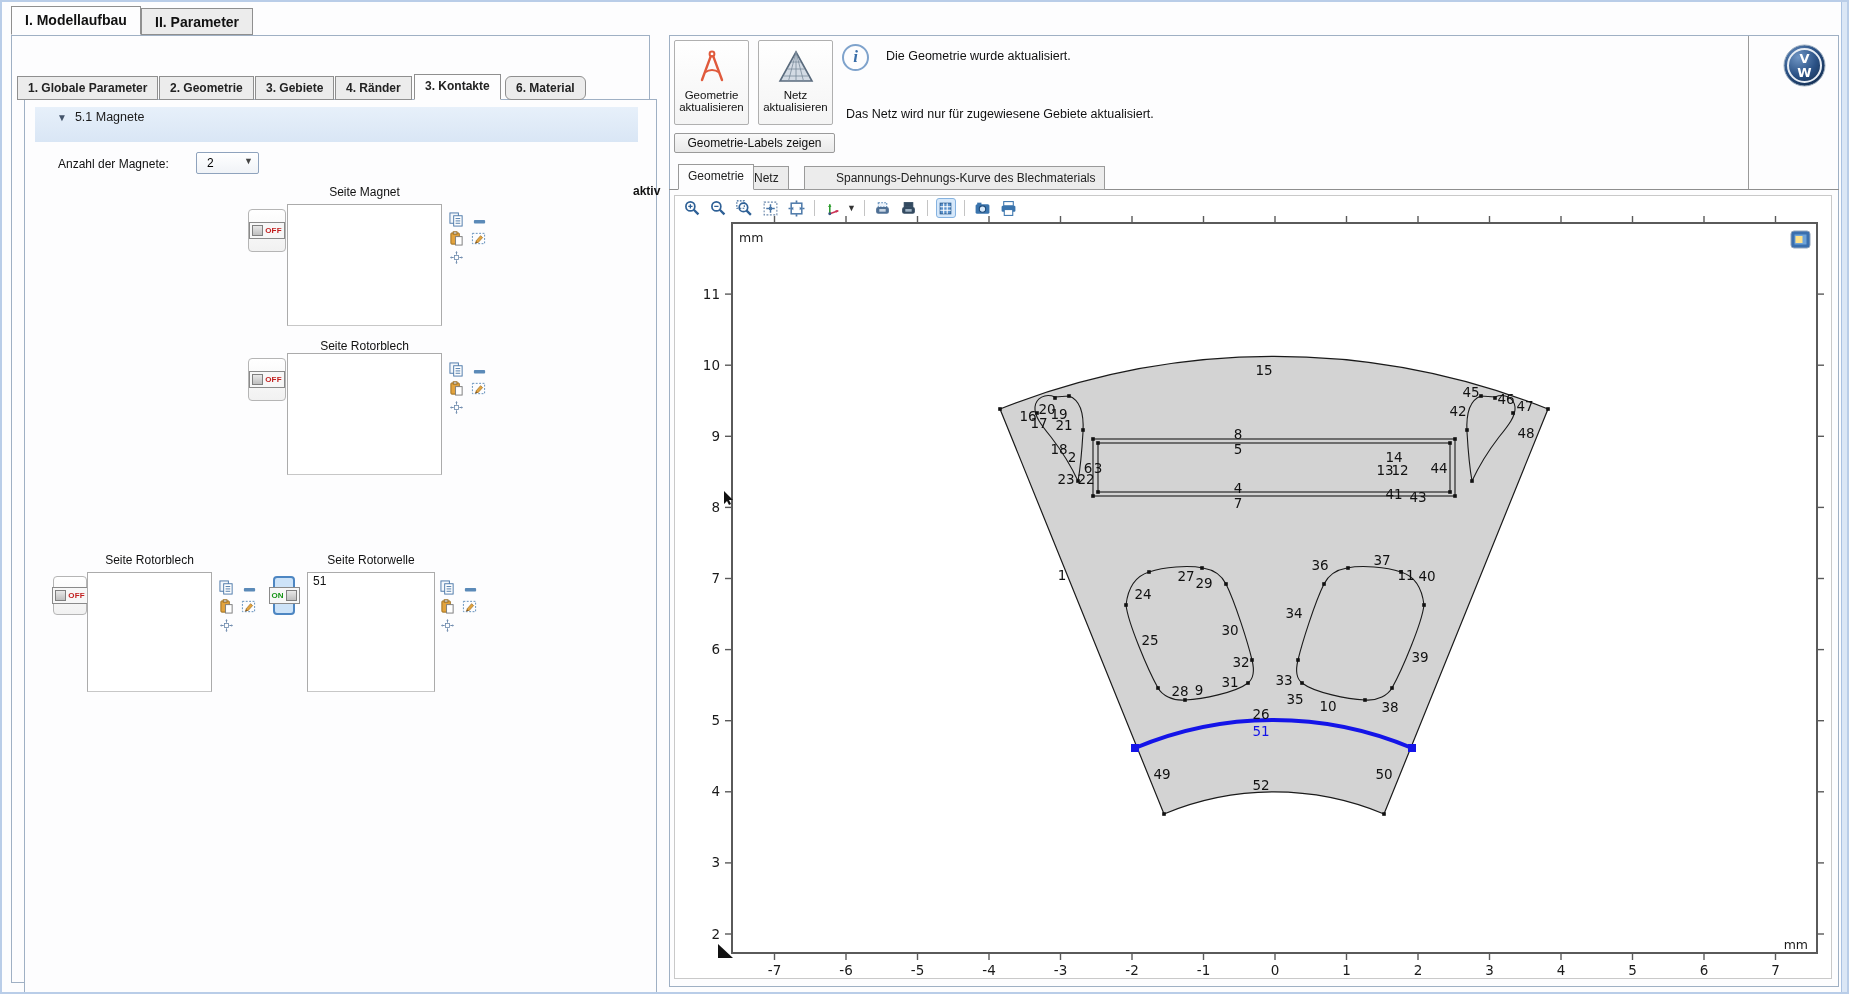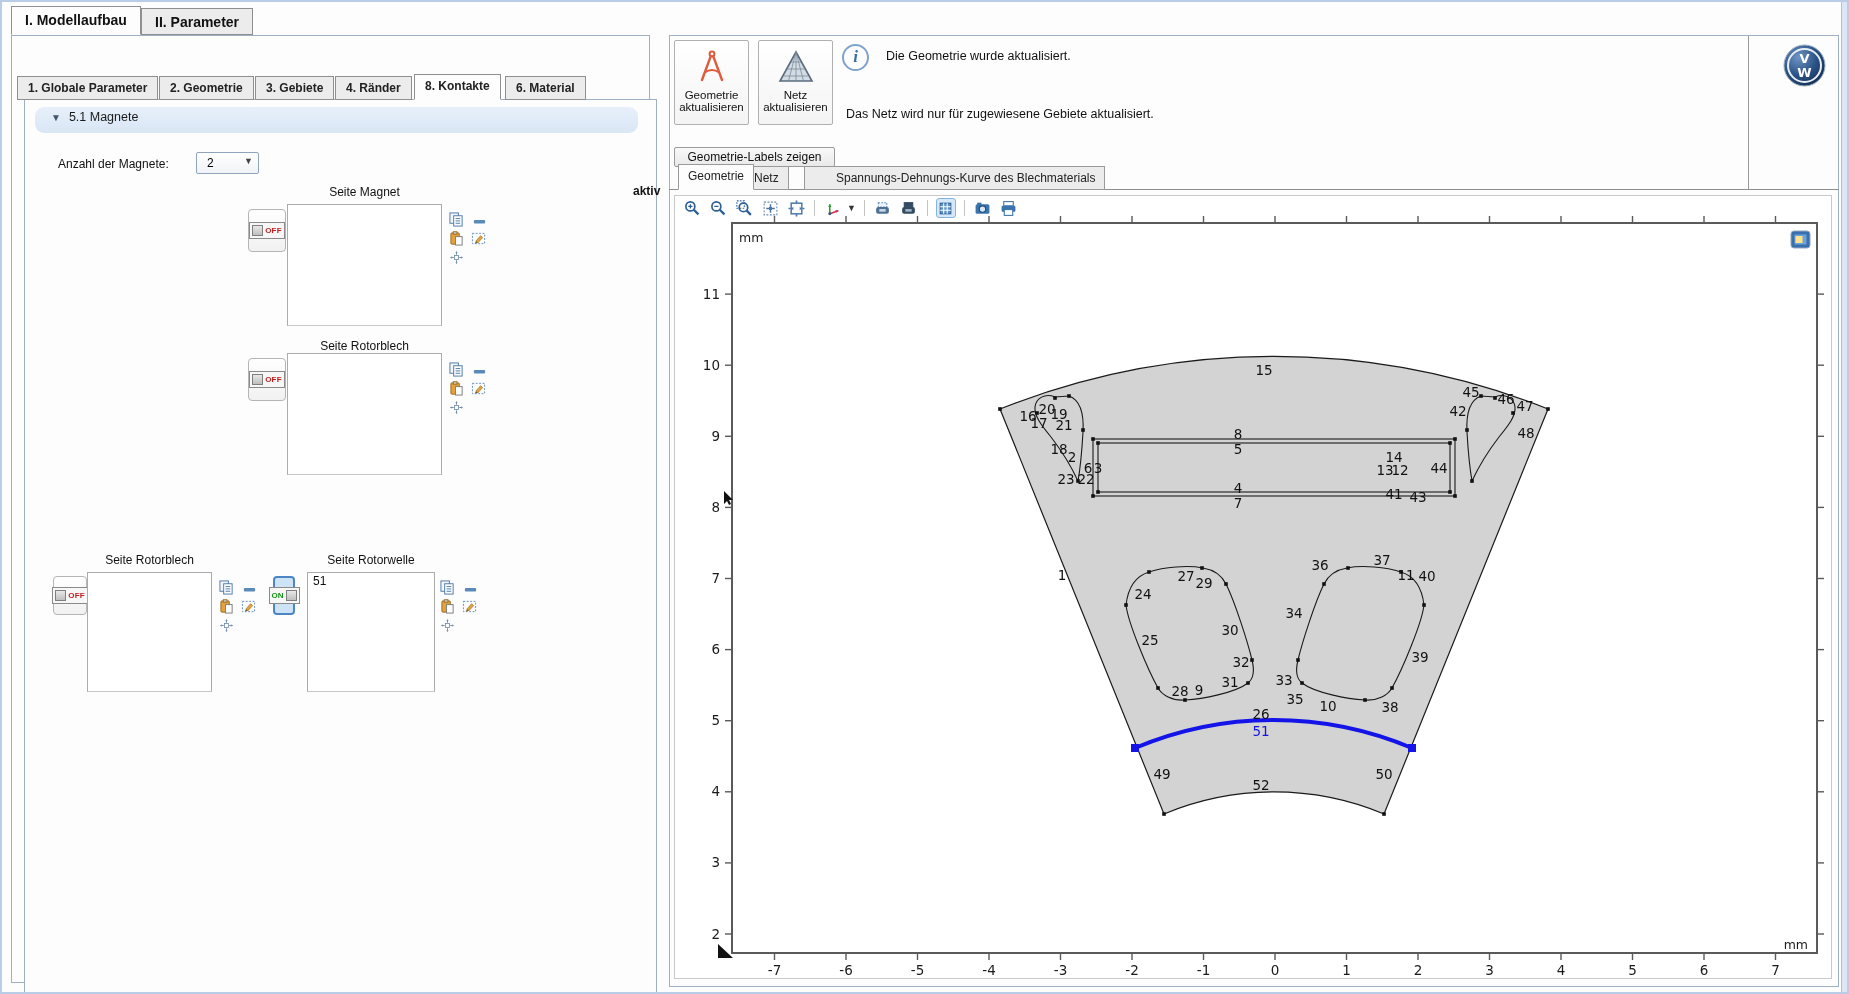--- a/index.html
+++ b/index.html
@@ -11,22 +11,22 @@
           font-size:14px;font-weight:bold;color:#111;background:#ececec;border:1px solid #8f8f8f;}
   .toptab.active{background:#fdfdfe;border-bottom:1px solid #fdfdfe;z-index:3;}
   
   .panel{position:absolute;background:#fdfdfe;border:1px solid #9fb0c4;box-sizing:border-box;}
   
   .subtab{position:absolute;top:40px;height:24px;box-sizing:border-box;padding:4px 10px 0 10px;
           font-size:12px;font-weight:bold;color:#222;background:#ececec;border:1px solid #8f8f8f;z-index:2;}
   .subtab.active{background:#fdfdfe;border-bottom:1px solid #fdfdfe;z-index:4;}
   .contentbox{position:absolute;left:12px;top:63px;width:633px;height:915px;border:1px solid #9fb0c4;
           background:#fdfdfe;box-sizing:border-box;z-index:1;}
-  .sechdr{position:absolute;height:26px;background:linear-gradient(#e7f0fa,#d9e6f5);
-          font-size:12.5px;color:#1a1a1a;line-height:21px;padding-left:16px;box-sizing:border-box;border-radius:9px;}
+  .sechdr{position:absolute;height:35px;background:linear-gradient(#e7f0fa,#d9e6f5);
+          font-size:12.5px;color:#1a1a1a;line-height:21px;padding-left:22px;box-sizing:border-box;}
   .sechdr .tri{display:inline-block;margin-right:8px;color:#44546a;font-size:10px;}
   .lbl{position:absolute;font-size:12px;color:#111;white-space:nowrap;}
   .lbl.c{text-align:center;}
   .lbl.b{font-weight:bold;}
   
   .dd{position:absolute;width:63px;height:22px;border:1px solid #8fa3bd;border-radius:2px;
       background:linear-gradient(#ffffff,#f0f3f7);box-sizing:border-box;font-size:12px;}
   .dd .v{position:absolute;left:10px;top:3px;}
   .dd .car{position:absolute;right:5px;top:3px;font-size:9px;color:#444;}
   
@@ -89,22 +89,22 @@
 <div class="window">
 
   <div class="toptab active" style="left:9px;">I. Modellaufbau</div>
   <div class="toptab" style="left:139px;top:6px;height:27px;">II. Parameter</div>
 
   <div class="panel" style="left:9px;top:33px;width:639px;height:948px;">
     <div class="subtab" style="left:5px;">1. Globale Parameter</div>
     <div class="subtab" style="left:147px;">2. Geometrie</div>
     <div class="subtab" style="left:243px;">3. Gebiete</div>
     <div class="subtab" style="left:323px;">4. Ränder</div>
-    <div class="subtab active" style="left:402px;top:38px;height:26px;">8. Kontakte</div>
-    <div class="subtab" style="left:493px;">6. Material</div>
+    <div class="subtab active" style="left:402px;top:38px;height:26px;">3. Kontakte</div>
+    <div class="subtab" style="left:493px;border-radius:6px;">6. Material</div>
 
     <div class="contentbox">
 
       <div class="sechdr" style="left:10px;top:7px;width:603px;">
         <span class="tri">▼</span><span>5.1 Magnete</span>
       </div>
 
       <div class="lbl" style="left:33px;top:57px;">Anzahl der Magnete:</div>
       <div class="dd" style="left:171px;top:52px;">
         <span class="v">2</span>
@@ -314,21 +314,21 @@
       <path d="M20 5 L12.5 34 M20 5 L20 34 M20 5 L27.5 34 M15 15 H25 M11.5 22 H28.5 M8 29 H32" stroke="#7a8a9a" stroke-width="0.8" fill="none"></path>
         </svg>
     </div>
     <div>Netz aktualisieren</div>
   </div>
 
   <div class="infoic" style="left:840px;top:42px;">i</div>
   <div class="itext" style="left:884px;top:47px;">Die Geometrie wurde aktualisiert.</div>
   <div class="itext" style="left:844px;top:105px;">Das Netz wird nur für zugewiesene Gebiete aktualisiert.</div>
 
-  <div class="smallbtn" style="left:672px;top:145px;width:161px;height:20px;">Geometrie-Labels zeigen</div>
+  <div class="smallbtn" style="left:672px;top:131px;width:161px;height:20px;">Geometrie-Labels zeigen</div>
 
   <div class="gtab active" style="left:676px;top:162px;height:26px;">Geometrie</div>
   <div class="gtab" style="left:742px;">Netz</div>
   <div class="gtab" style="left:802px;padding-left:31px;">Spannungs-Dehnungs-Kurve des Blechmaterials</div>
   <div class="gline"></div>
   <div class="gbox"></div>
 
   <div class="gtools">
     <span class="tico">
         <svg viewBox="0 0 16 16">

